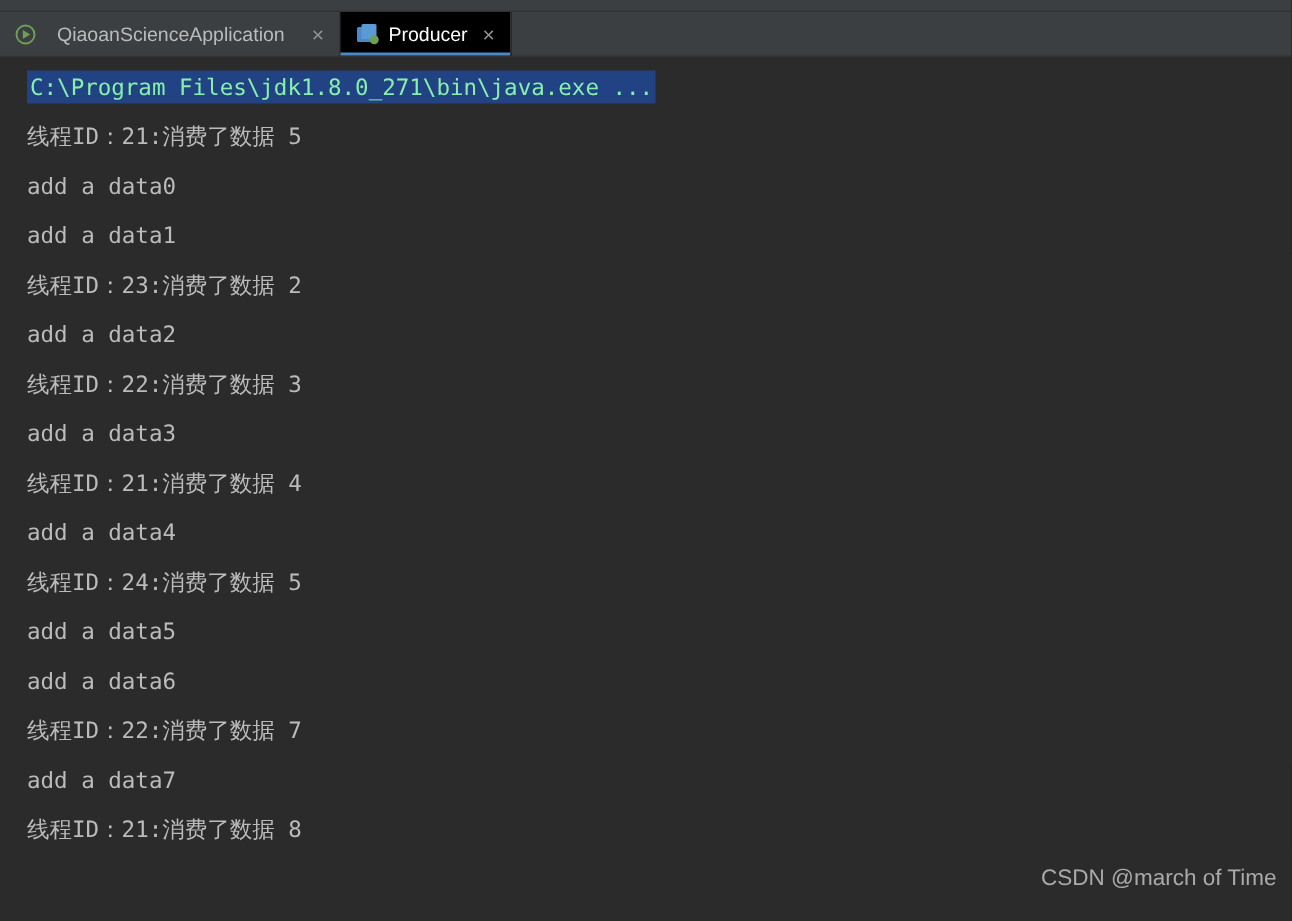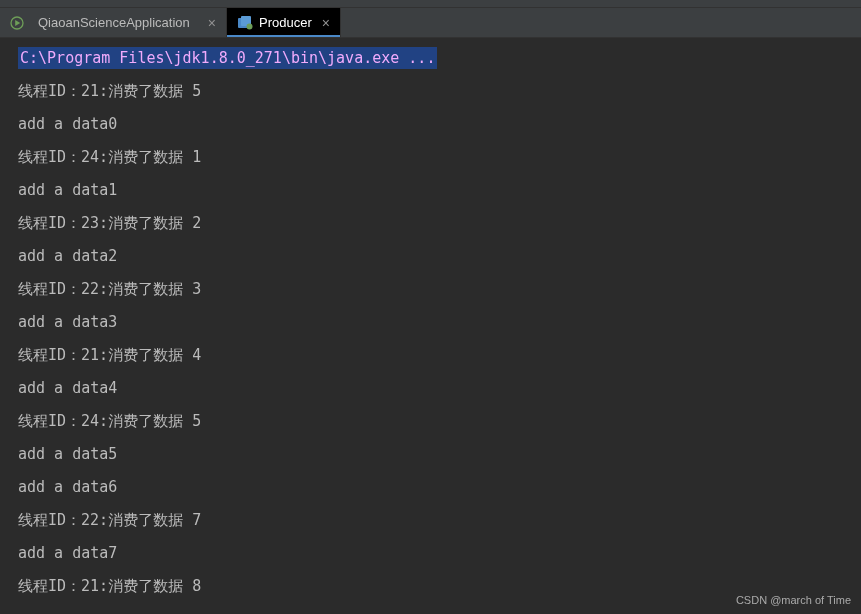--- a/index.html
+++ b/index.html
@@ -69,37 +69,37 @@
     .console {
       background: #2b2b2b;
       padding: 4px 0 0 18px;
       font-family: "Consolas", "Microsoft YaHei", monospace;
       font-size: 15px;
       line-height: 33px;
       color: #bbbbbb;
     }
     .sel-line {
       background: #214283;
-      color: #f0abfc;
+      color: #86efac;
       display: inline-block;
       padding: 0 2px;
       margin-bottom: 2px;
       height: 22px;
       line-height: 22px;
       font-family: "Consolas", monospace;
     }
     .out-line {
       white-space: pre;
     }
     .watermark {
       position: absolute;
       right: 10px;
-      bottom: 8px;
+      bottom: 20px;
       color: #c9c9c9;
-      font-size: 11px;
+      font-size: 15px;
       font-family: Arial, sans-serif;
       opacity: 0.8;
     }
   </style>
 </head>
 <body>
 
 <div class="top-hint"></div>
 
 <div class="tabs">
@@ -123,21 +123,20 @@
     </span>
     <span>Producer</span>
     <span class="tab-close">×</span>
   </div>
 </div>
 
 <div class="console">
   <div class="sel-line">C:\Program Files\jdk1.8.0_271\bin\java.exe ...</div>
   <div class="out-line">线程ID：21:消费了数据 5</div>
   <div class="out-line">add a data0</div>
-  <div class="out-line">线程ID：24:消费了数据 1</div>
   <div class="out-line">add a data1</div>
   <div class="out-line">线程ID：23:消费了数据 2</div>
   <div class="out-line">add a data2</div>
   <div class="out-line">线程ID：22:消费了数据 3</div>
   <div class="out-line">add a data3</div>
   <div class="out-line">线程ID：21:消费了数据 4</div>
   <div class="out-line">add a data4</div>
   <div class="out-line">线程ID：24:消费了数据 5</div>
   <div class="out-line">add a data5</div>
   <div class="out-line">add a data6</div>

